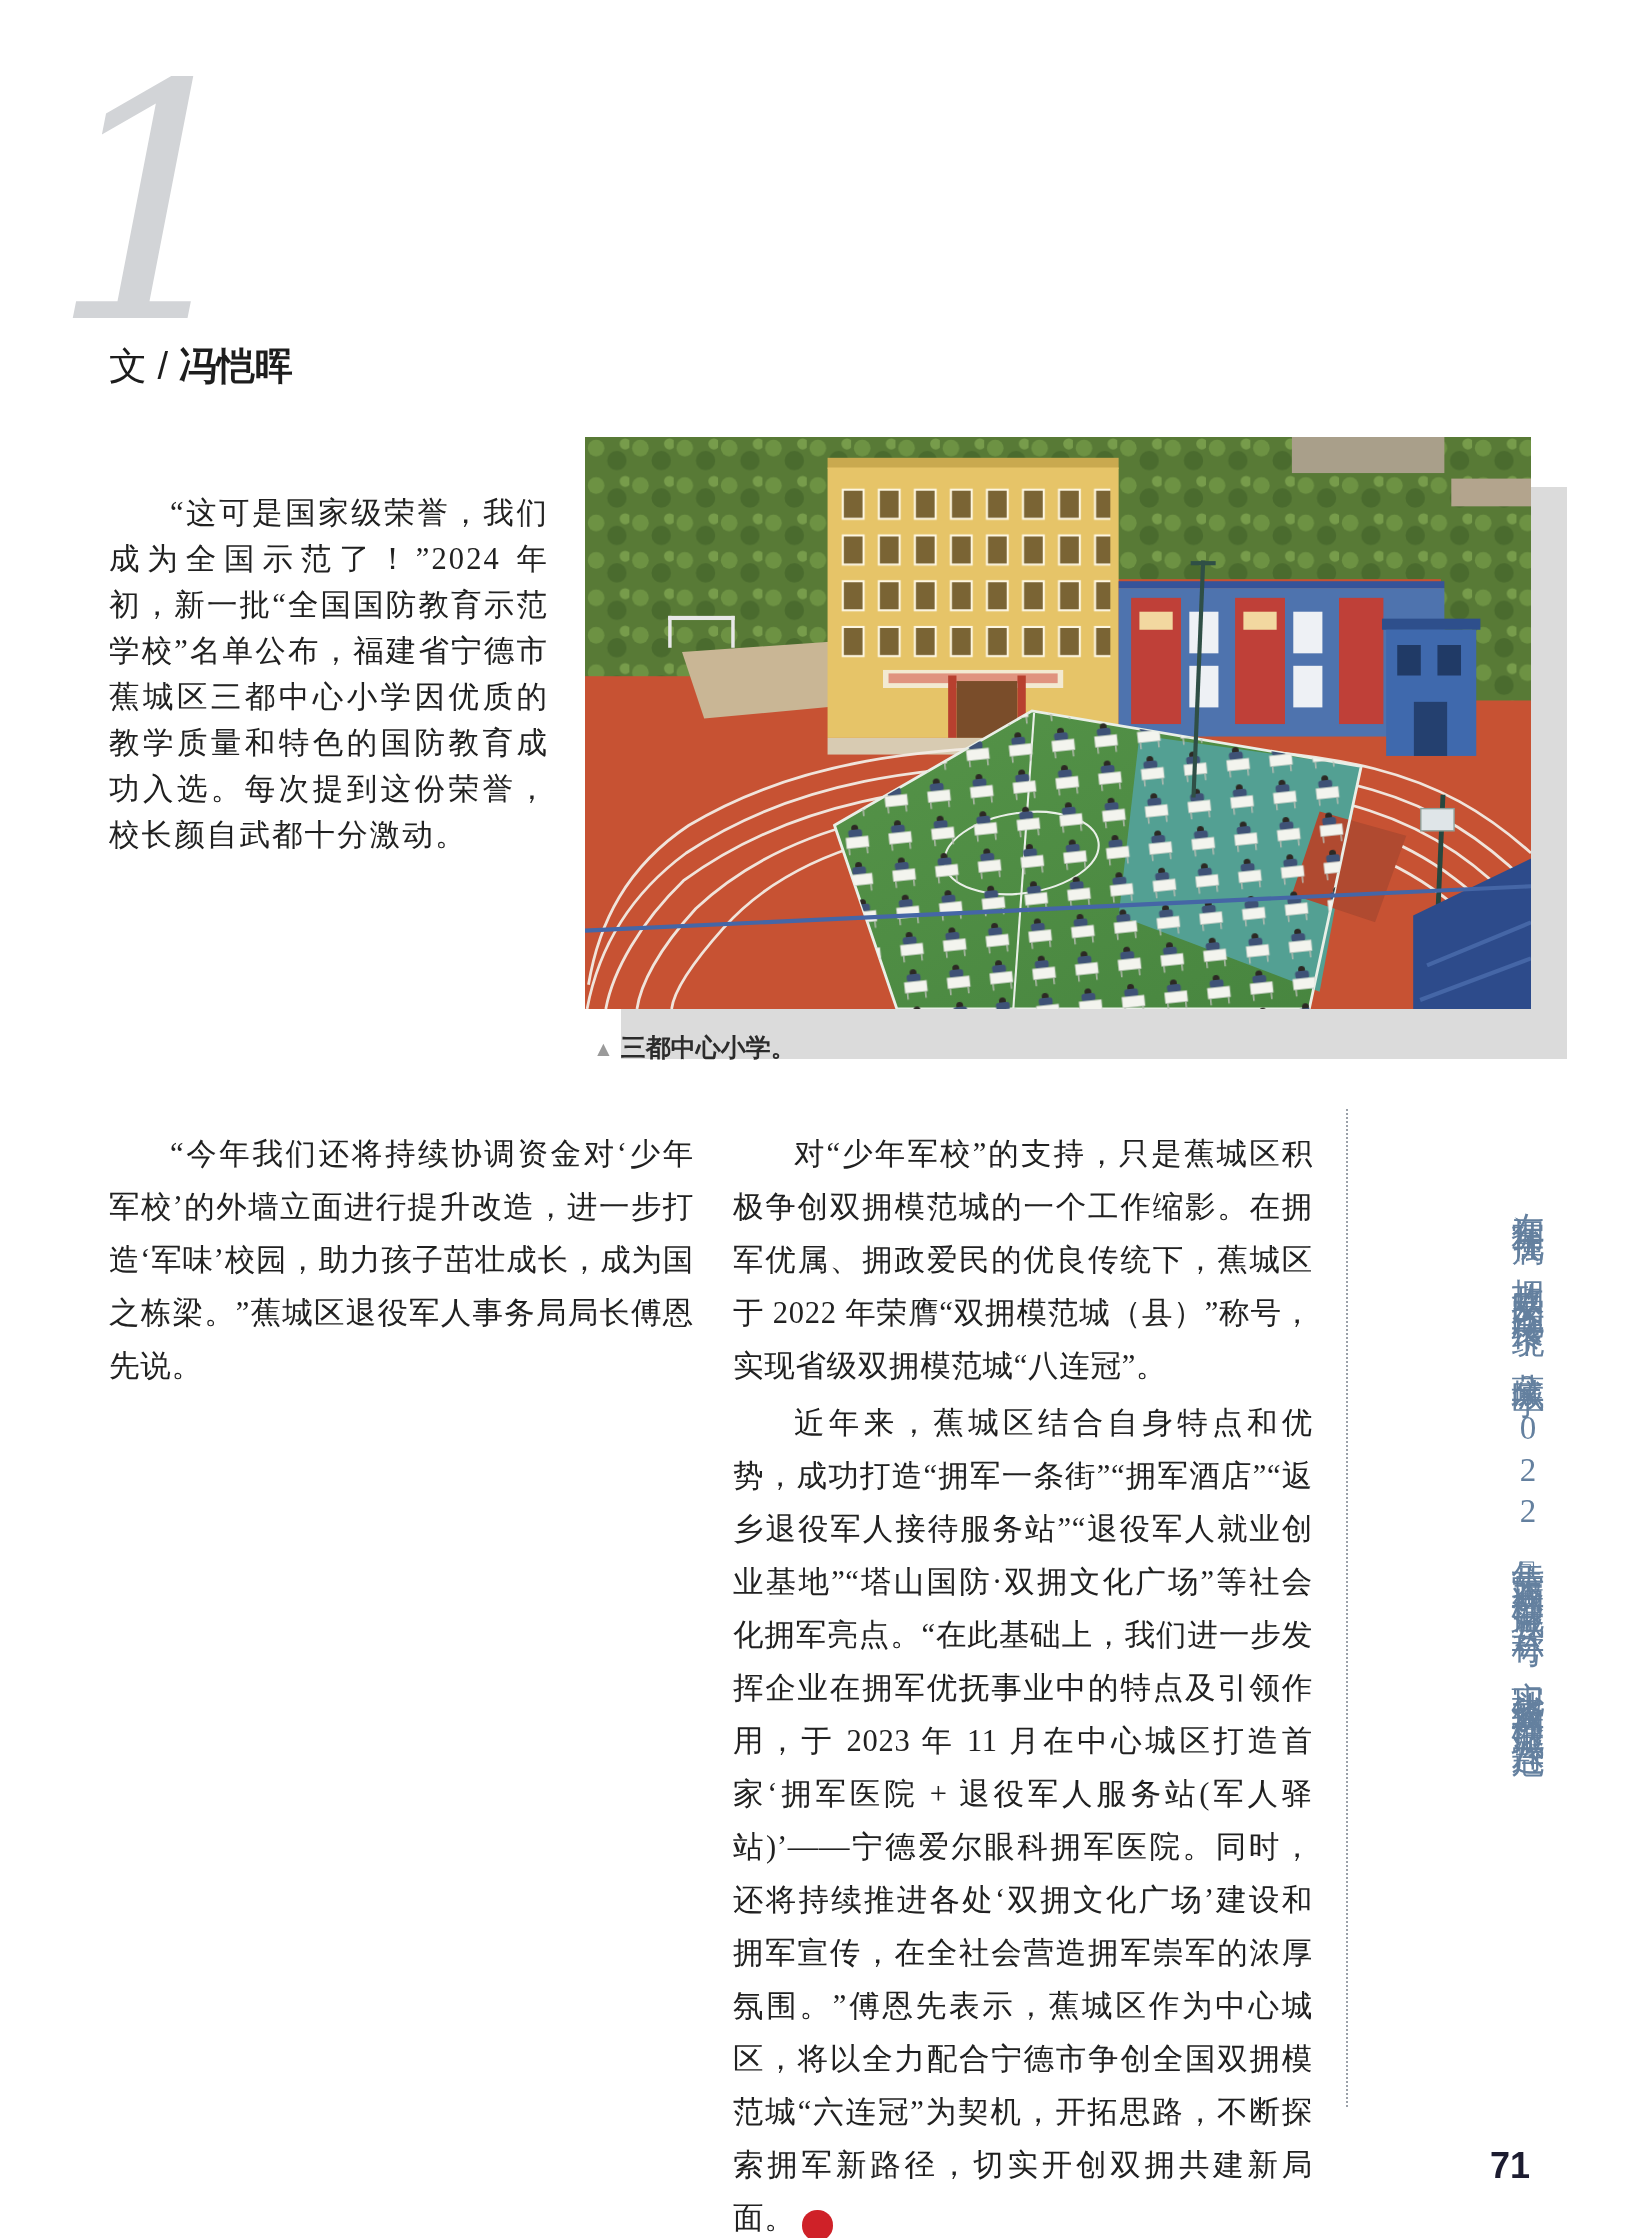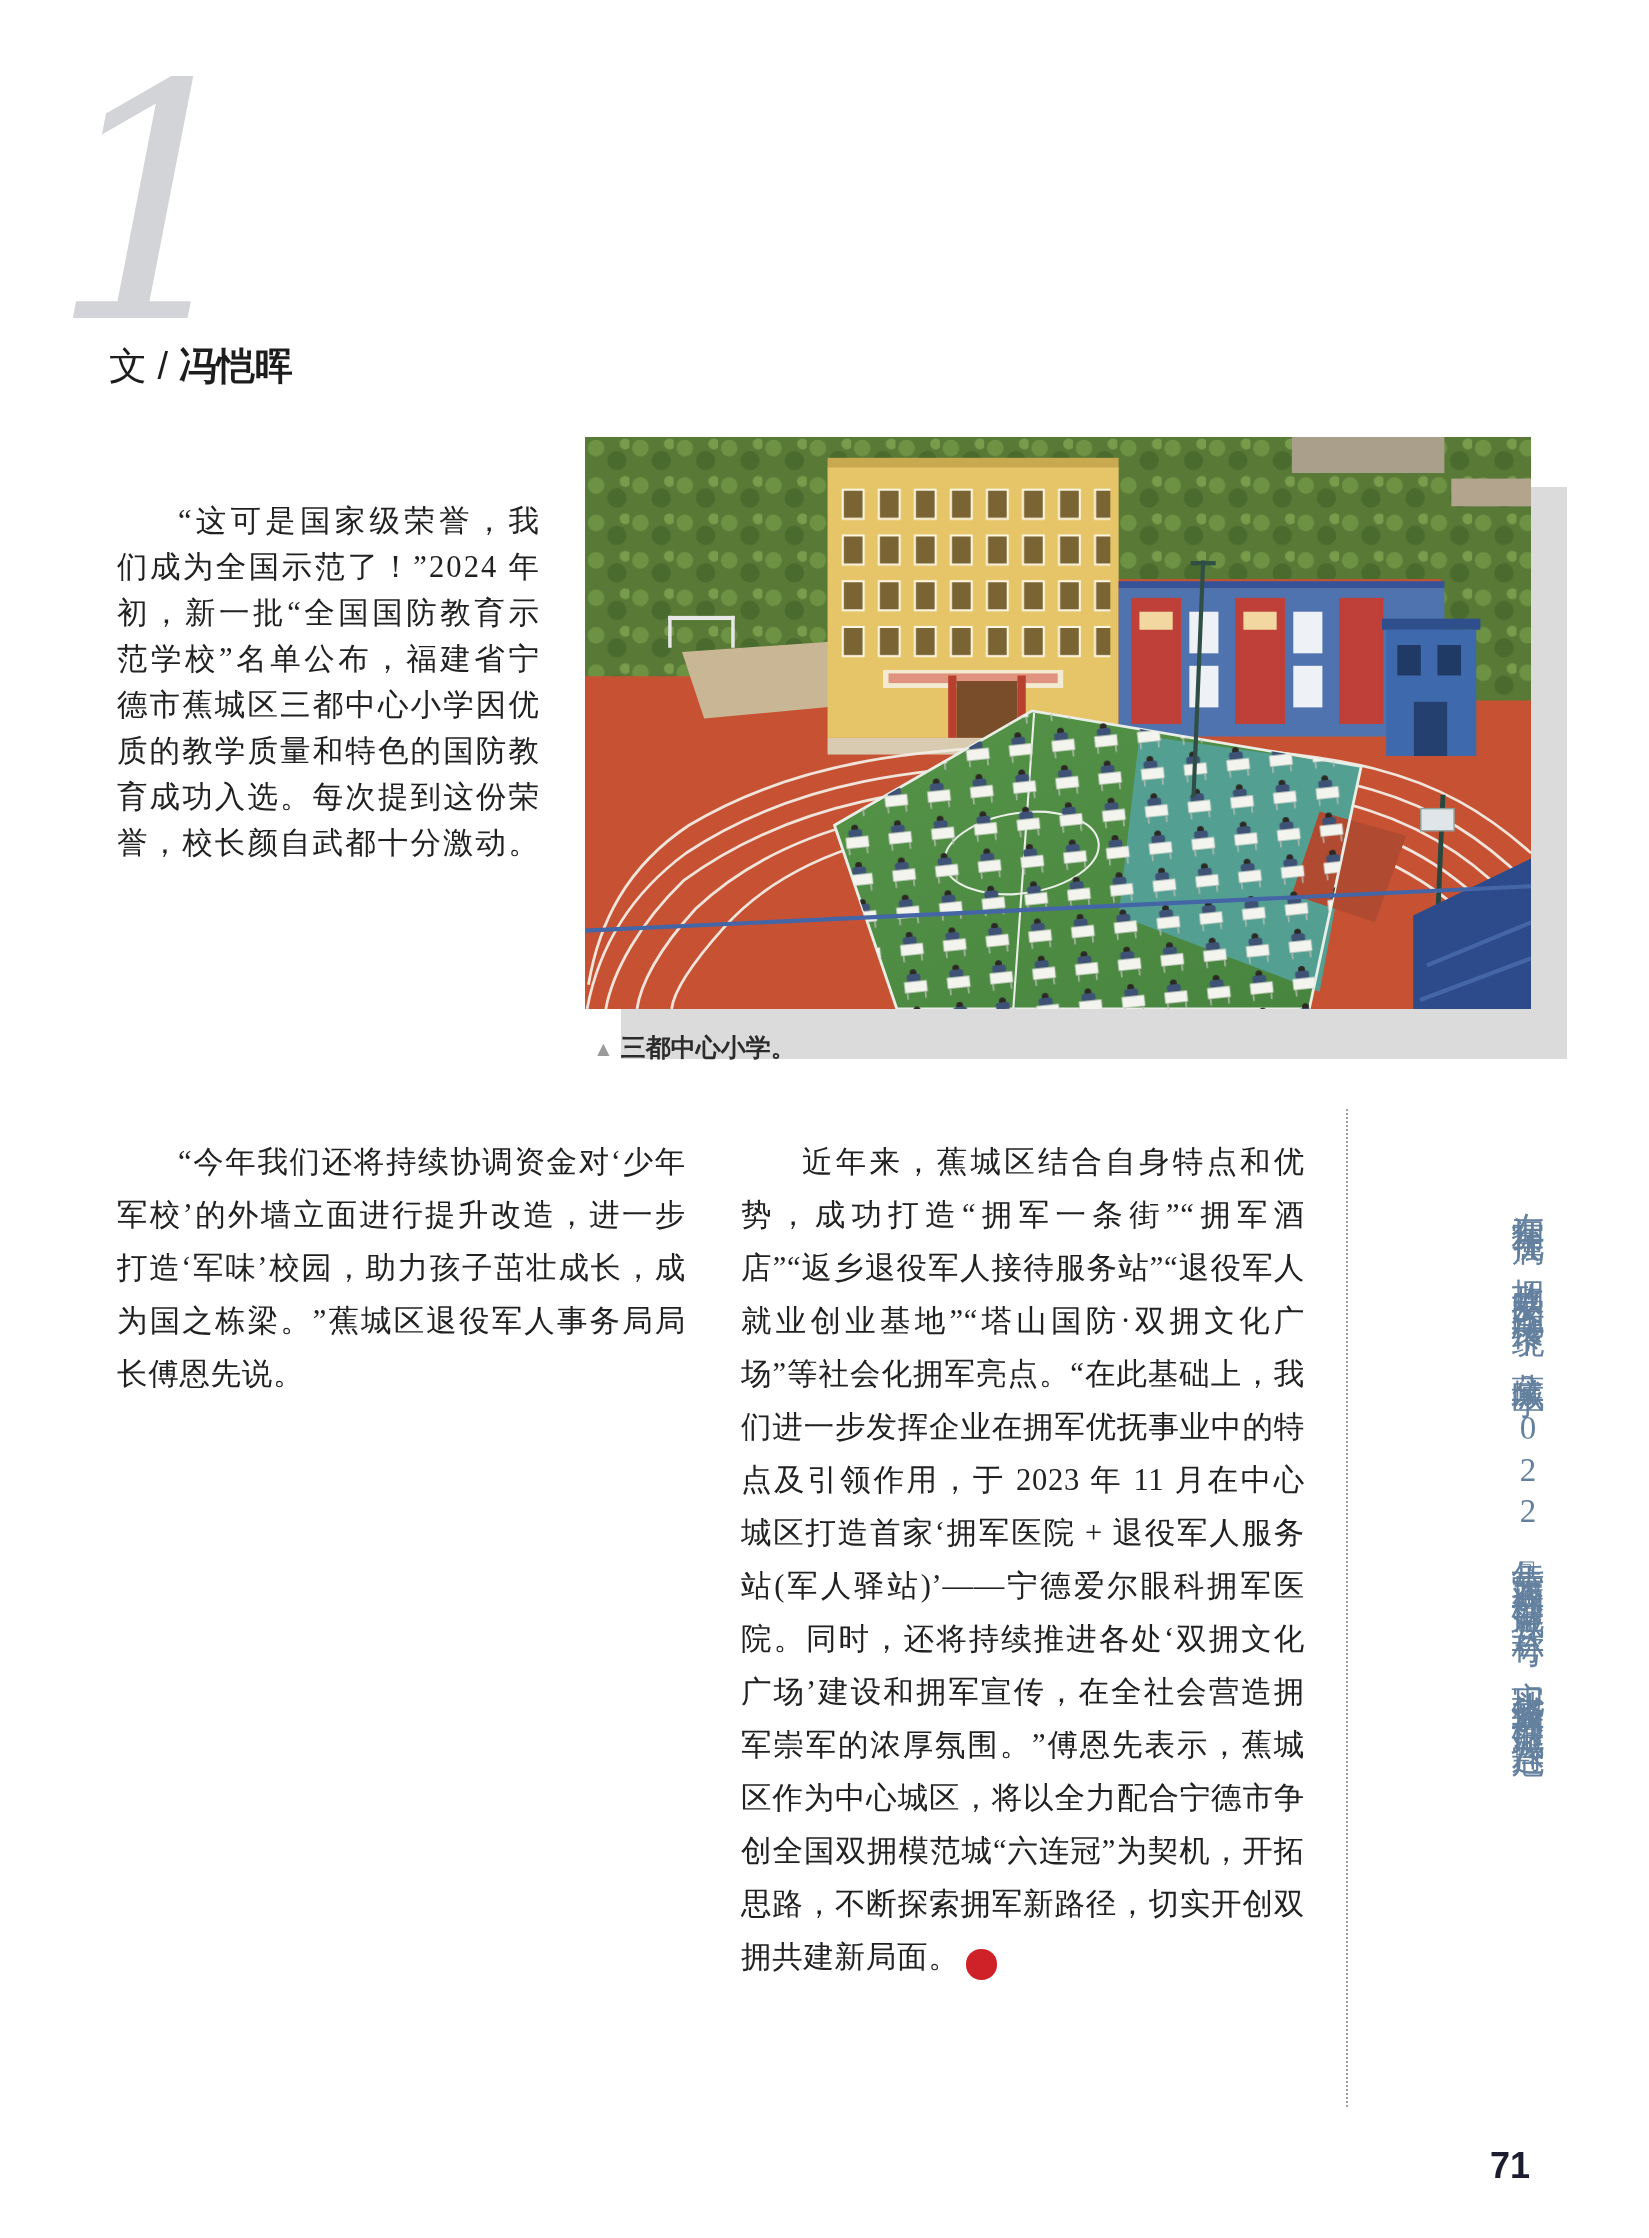--- a/index.html
+++ b/index.html
@@ -20,21 +20,21 @@
   .photo{position:absolute;left:585px;top:437px;width:946px;height:572px;
         box-shadow:36px 50px 0 0 #dbdbdb;background:#c75233;}
   .photo svg{display:block;width:100%;height:100%;}
   .caption{position:absolute;left:593px;top:1031px;font-family:"Liberation Sans",sans-serif;
         font-size:25px;color:#2b2b2b;}
   .caption .marker{color:#9a9a9a;font-size:21px;margin-right:7px;}
   .caption .cap-text{font-weight:bold;}
 
   
   .col{position:absolute;text-align:justify;font-size:30.5px;color:#212121;}
-  .col p{margin:12px;text-indent:2em;}
+  .col p{margin:4px;text-indent:2em;}
   .col p.cont{text-indent:0;}
   .col-narrow{left:105px;top:486px;width:448px;line-height:46px;letter-spacing:2.1px;}
   .col-left{left:105px;top:1124px;width:593px;line-height:53px;letter-spacing:0.7px;}
   .col-right{left:729px;top:1124px;width:588px;line-height:53px;letter-spacing:0.7px;}
   .em-quote{color:#5877a4;font-weight:bold;font-family:"Liberation Sans",sans-serif;}
 
   .endmark{display:inline-flex;align-items:center;justify-content:center;
         width:30.5px;height:30.5px;border-radius:50%;background:#cf2128;color:#ffffff;
         font-family:"DejaVu Serif",serif;font-style:italic;font-weight:bold;font-size:21px;
         margin-left:7px;transform:translateY(4.9px);}
@@ -168,20 +168,21 @@
 
   <div class="col col-narrow">
     <p>“这可是国家级荣誉，我们成为全国示范了！”2024 年初，新一批“全国国防教育示范学校”名单公布，福建省宁德市蕉城区三都中心小学因优质的教学质量和特色的国防教育成功入选。每次提到这份荣誉，校长颜自武都十分激动。</p>
   </div>
 
   <div class="col col-left">
     <p>“今年我们还将持续协调资金对‘少年军校’的外墙立面进行提升改造，进一步打造‘军味’校园，助力孩子茁壮成长，成为国之栋梁。”蕉城区退役军人事务局局长傅恩先说。</p>
   </div>
 
   <div class="col col-right">
+    <p>对“少年军校”的支持，只是蕉城区积极争创双拥模范城的一个工作缩影。在拥军优属、拥政爱民的优良传统下，蕉城区于 2022 年荣膺“双拥模范城（县）”称号，实现省级双拥模范城“八连冠”。</p>
     <p><span>近年来，蕉城区结合自身特点和优势，成功打造“拥军一条街”“拥军酒店”“返乡退役军人接待服务站”“退役军人就业创业基地”“塔山国防·双拥文化广场”等社会化拥军亮点。“在此基础上，我们进一步发挥企业在拥军优抚事业中的特点及引领作用，于 2023 年 11 月在中心城区打造首家‘拥军医院 + 退役军人服务站(军人驿站)’——宁德爱尔眼科拥军医院。同时，还将持续推进各处‘双拥文化广场’建设和拥军宣传，在全社会营造拥军崇军的浓厚氛围。”傅恩先表示，蕉城区作为中心城区，将以全力配合宁德市争创全国双拥模范城“六连冠”为契机，开拓思路，不断探索拥军新路径，切实开创双拥共建新局面。</span><span class="endmark">N</span></p>
   </div>
 
   <div class="dotted-rule"></div>
   <div class="pullquote">在拥军优属、拥政爱民的优良传统下，蕉城区于2022年荣膺『双拥模范城（县）』称号，实现省级双拥模范城『八连冠』。</div>
 
   <div class="page-number">71</div>
 
 </div>
 

